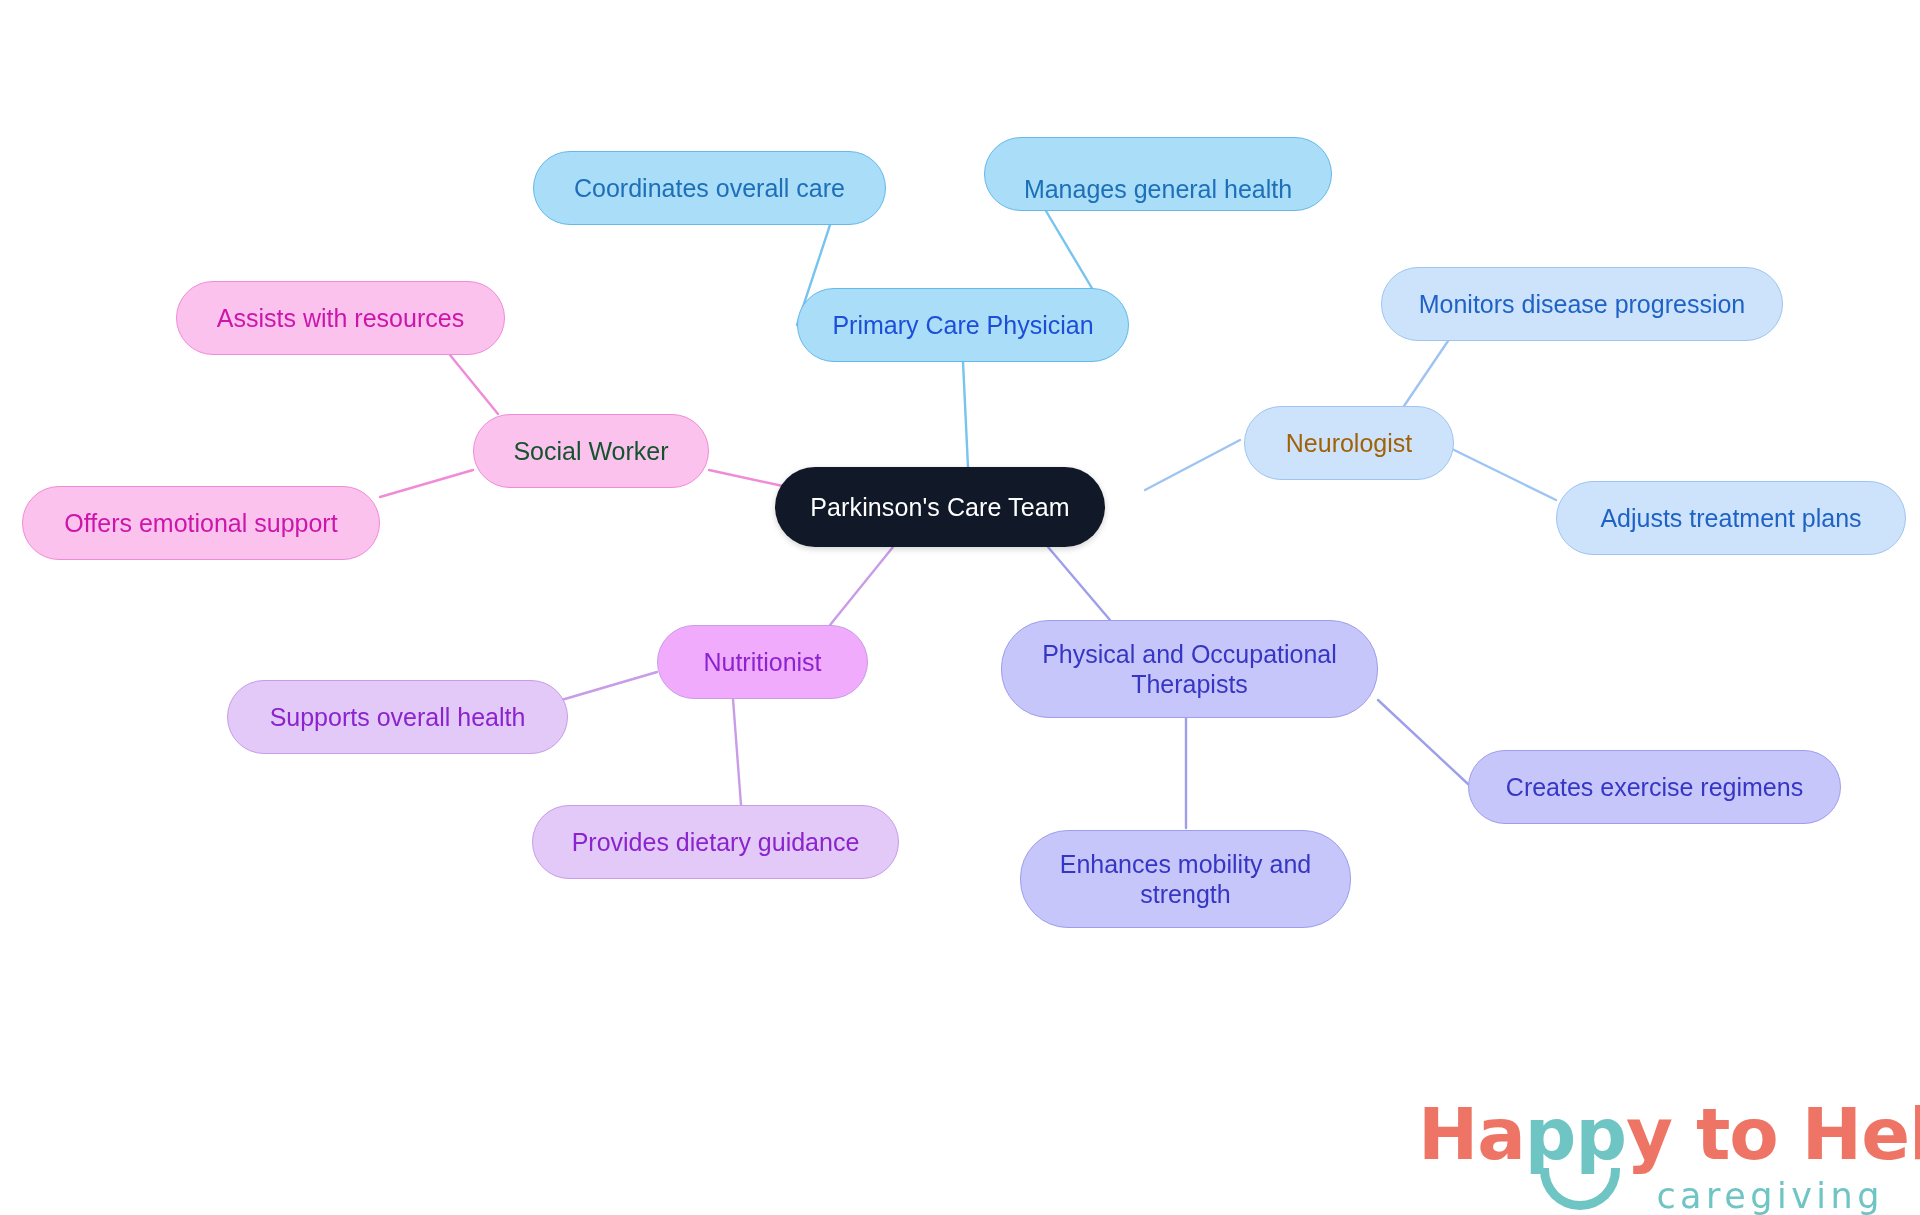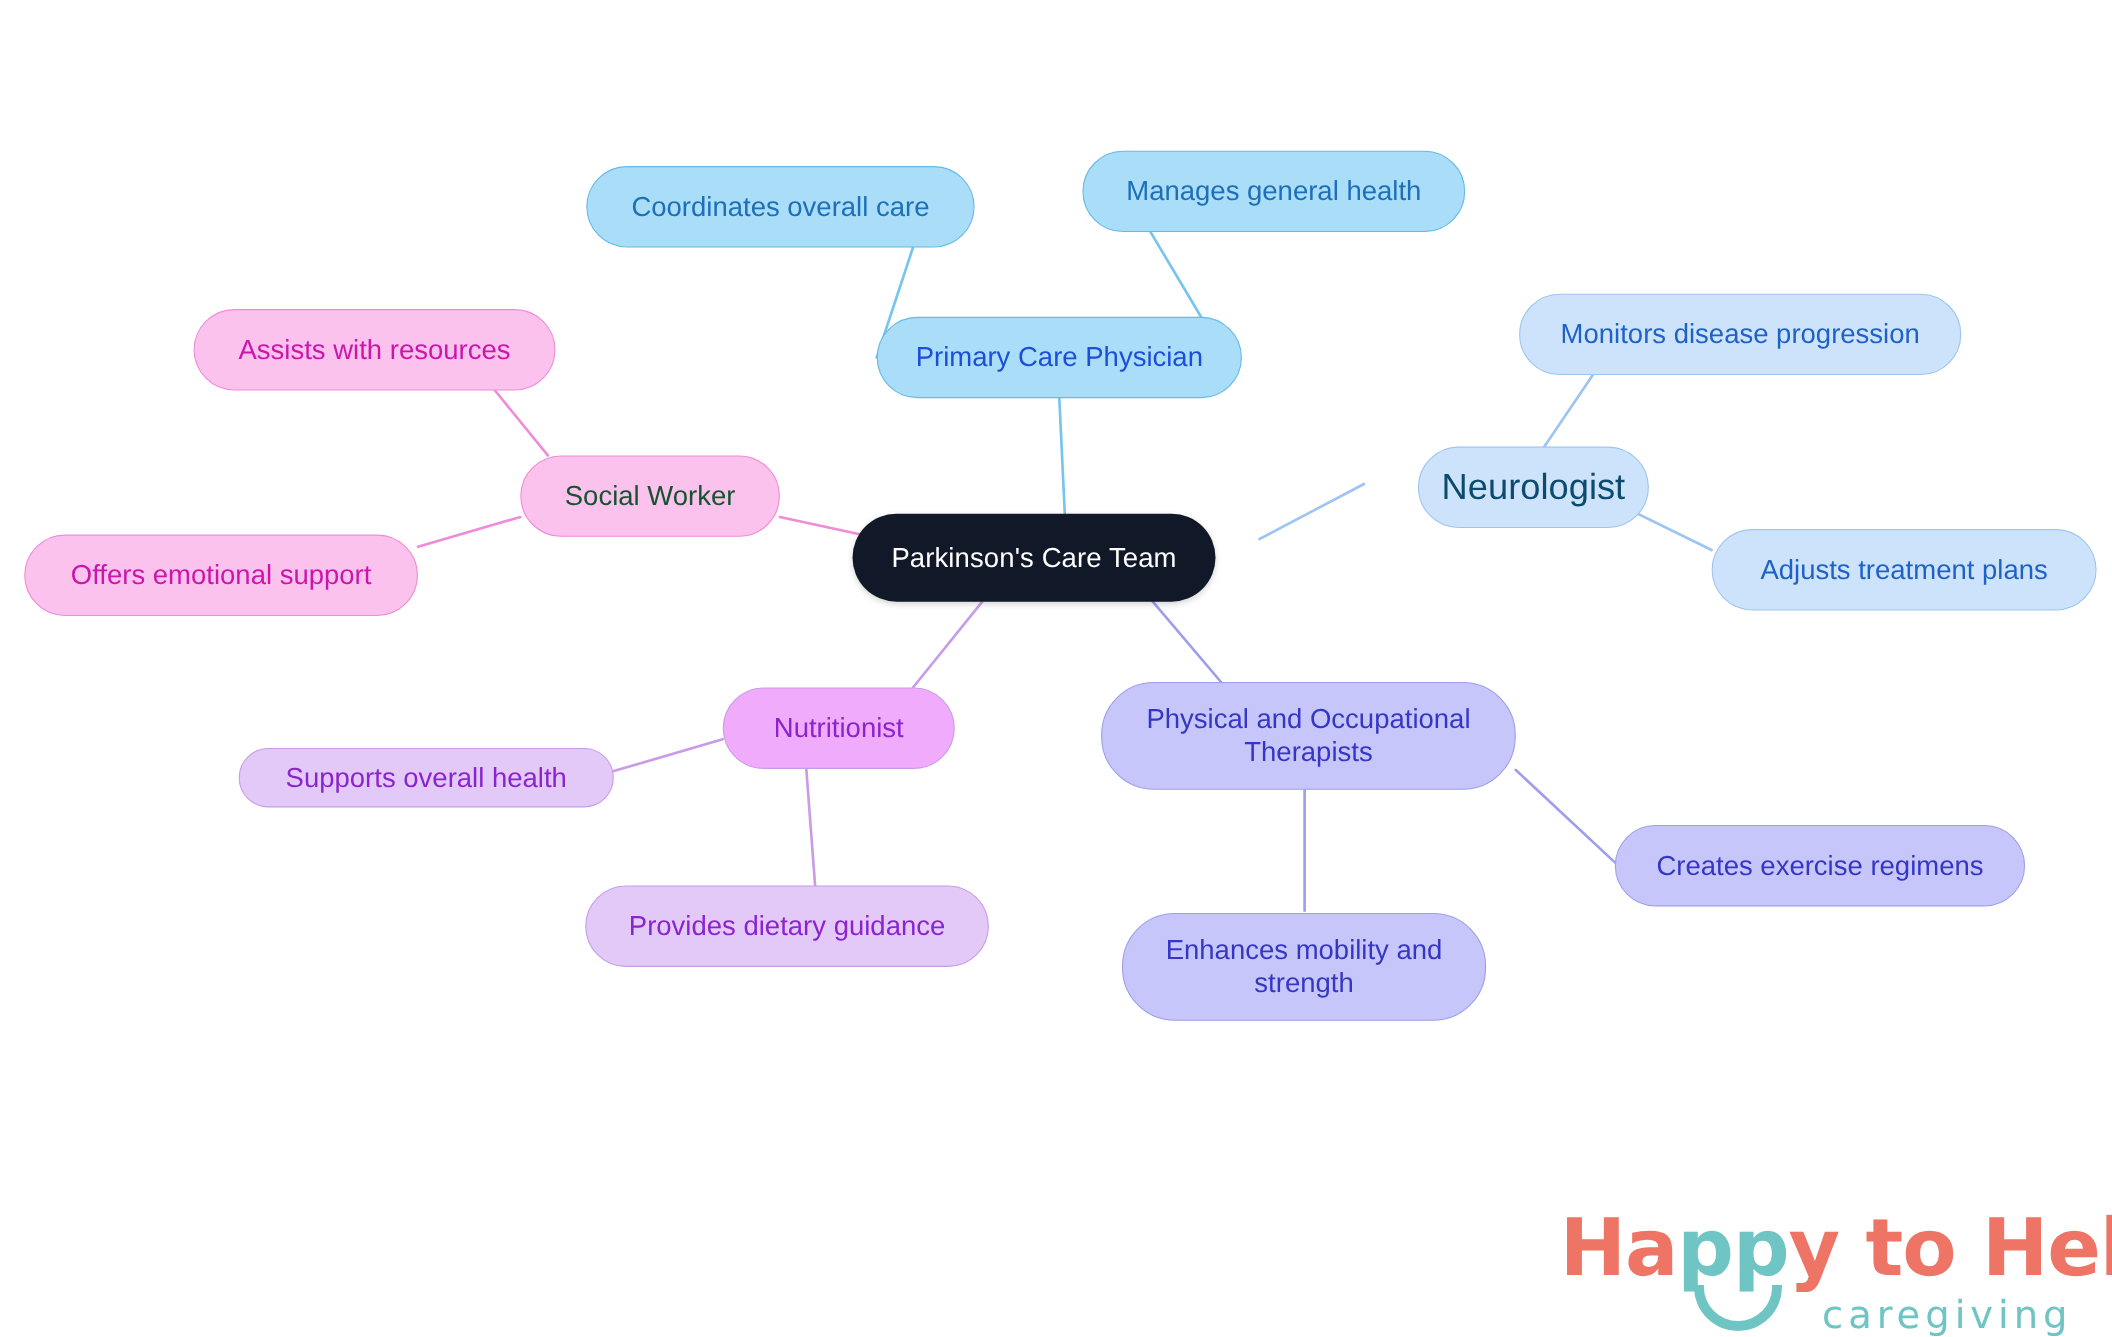--- a/index.html
+++ b/index.html
@@ -107,28 +107,28 @@
       <line x1="1186" y1="718" x2="1186" y2="828" stroke="#9E9EEC" stroke-width="2.4" stroke-linecap="round"></line>
       <line x1="893" y1="547" x2="830" y2="625" stroke="#C89CE8" stroke-width="2.4" stroke-linecap="round"></line>
       <line x1="657" y1="672" x2="558" y2="701" stroke="#C89CE8" stroke-width="2.4" stroke-linecap="round"></line>
       <line x1="733" y1="699" x2="741" y2="805" stroke="#C89CE8" stroke-width="2.4" stroke-linecap="round"></line>
       <line x1="815" y1="493" x2="709" y2="470" stroke="#F08BD8" stroke-width="2.4" stroke-linecap="round"></line>
       <line x1="498" y1="414" x2="450" y2="355" stroke="#F08BD8" stroke-width="2.4" stroke-linecap="round"></line>
       <line x1="473" y1="470" x2="380" y2="497" stroke="#F08BD8" stroke-width="2.4" stroke-linecap="round"></line>
     </svg>
 <div class="node" style="left: 797px; top: 288px; width: 332px; height: 74px; background: rgb(169, 221, 248); color: #1d4ed8; font-size: 25px; border-color: rgb(99, 185, 236);"><span class="node-label">Primary Care Physician</span></div>
     <div class="node" style="left: 533px; top: 151px; width: 353px; height: 74px; background: rgb(169, 221, 248); color: rgb(29, 111, 184); font-size: 25px; border-color: rgb(99, 185, 236);"><span class="node-label">Coordinates overall care</span></div>
-    <div class="node" style="left: 984px; top: 137px; width: 348px; height: 74px; background: rgb(169, 221, 248); color: rgb(29, 111, 184); font-size: 25px; border-color: rgb(99, 185, 236);"><span class="node-label">Manages general health</span></div>
-    <div class="node" style="left: 1289px; top: 406px; width: 210px; height: 74px; background: rgb(205, 227, 251); color: #0c4a6e; font-size: 33px; border-color: rgb(158, 196, 241);"><span class="node-label">Neurologist</span></div>
+    <div class="node" style="left: 984px; top: 137px; width: 348px; height: 74px; background: rgb(169, 221, 248); color: rgb(29, 111, 184); font-size: 25px; border-color: rgb(99, 185, 236); align-items: flex-end;"><span class="node-label">Manages general health</span></div>
+    <div class="node" style="left: 1244px; top: 406px; width: 210px; height: 74px; background: rgb(205, 227, 251); color: #a16207; font-size: 25px; border-color: rgb(158, 196, 241);"><span class="node-label">Neurologist</span></div>
     <div class="node" style="left: 1381px; top: 267px; width: 402px; height: 74px; background: rgb(205, 227, 251); color: rgb(31, 98, 198); font-size: 25px; border-color: rgb(158, 196, 241);"><span class="node-label">Monitors disease progression</span></div>
     <div class="node" style="left: 1556px; top: 481px; width: 350px; height: 74px; background: rgb(205, 227, 251); color: rgb(31, 98, 198); font-size: 25px; border-color: rgb(158, 196, 241);"><span class="node-label">Adjusts treatment plans</span></div>
     <div class="node" style="left: 1001px; top: 620px; width: 377px; height: 98px; background: rgb(198, 198, 250); color: rgb(54, 54, 196); font-size: 25px; border-color: rgb(158, 158, 236);"><span class="node-label">Physical and Occupational
 Therapists</span></div>
     <div class="node" style="left: 657px; top: 625px; width: 211px; height: 74px; background: #f0abfc; color: rgb(139, 35, 206); font-size: 25px; border-color: rgb(200, 156, 232);"><span class="node-label">Nutritionist</span></div>
-    <div class="node" style="left: 217px; top: 680px; width: 341px; height: 54px; background: rgb(227, 201, 247); color: rgb(139, 35, 206); font-size: 25px; border-color: rgb(200, 156, 232);"><span class="node-label">Supports overall health</span></div>
+    <div class="node" style="left: 227px; top: 680px; width: 341px; height: 74px; background: rgb(227, 201, 247); color: rgb(139, 35, 206); font-size: 25px; border-color: rgb(200, 156, 232);"><span class="node-label">Supports overall health</span></div>
     <div class="node" style="left: 532px; top: 805px; width: 367px; height: 74px; background: rgb(227, 201, 247); color: rgb(139, 35, 206); font-size: 25px; border-color: rgb(200, 156, 232);"><span class="node-label">Provides dietary guidance</span></div>
     <div class="node" style="left: 473px; top: 414px; width: 236px; height: 74px; background: rgb(251, 194, 238); color: #14532d; font-size: 25px; border-color: rgb(240, 139, 216);"><span class="node-label">Social Worker</span></div>
     <div class="node" style="left: 176px; top: 281px; width: 329px; height: 74px; background: rgb(251, 194, 238); color: rgb(204, 22, 170); font-size: 25px; border-color: rgb(240, 139, 216);"><span class="node-label">Assists with resources</span></div>
     <div class="node" style="left: 22px; top: 486px; width: 358px; height: 74px; background: rgb(251, 194, 238); color: rgb(204, 22, 170); font-size: 25px; border-color: rgb(240, 139, 216);"><span class="node-label">Offers emotional support</span></div>
     <div class="node" style="left: 1468px; top: 750px; width: 373px; height: 74px; background: rgb(198, 198, 250); color: rgb(54, 54, 196); font-size: 25px; border-color: rgb(158, 158, 236);"><span class="node-label">Creates exercise regimens</span></div>
     <div class="node" style="left: 1020px; top: 830px; width: 331px; height: 98px; background: rgb(198, 198, 250); color: rgb(54, 54, 196); font-size: 25px; border-color: rgb(158, 158, 236); justify-content: center;"><span class="node-label">Enhances mobility and
 strength</span></div>
     <div class="node root" style="left: 775px; top: 467px; width: 330px; height: 80px; background: rgb(17, 24, 39); color: rgb(255, 255, 255); font-size: 25px;"><span class="node-label">Parkinson's Care Team</span></div>
   </div>
 

